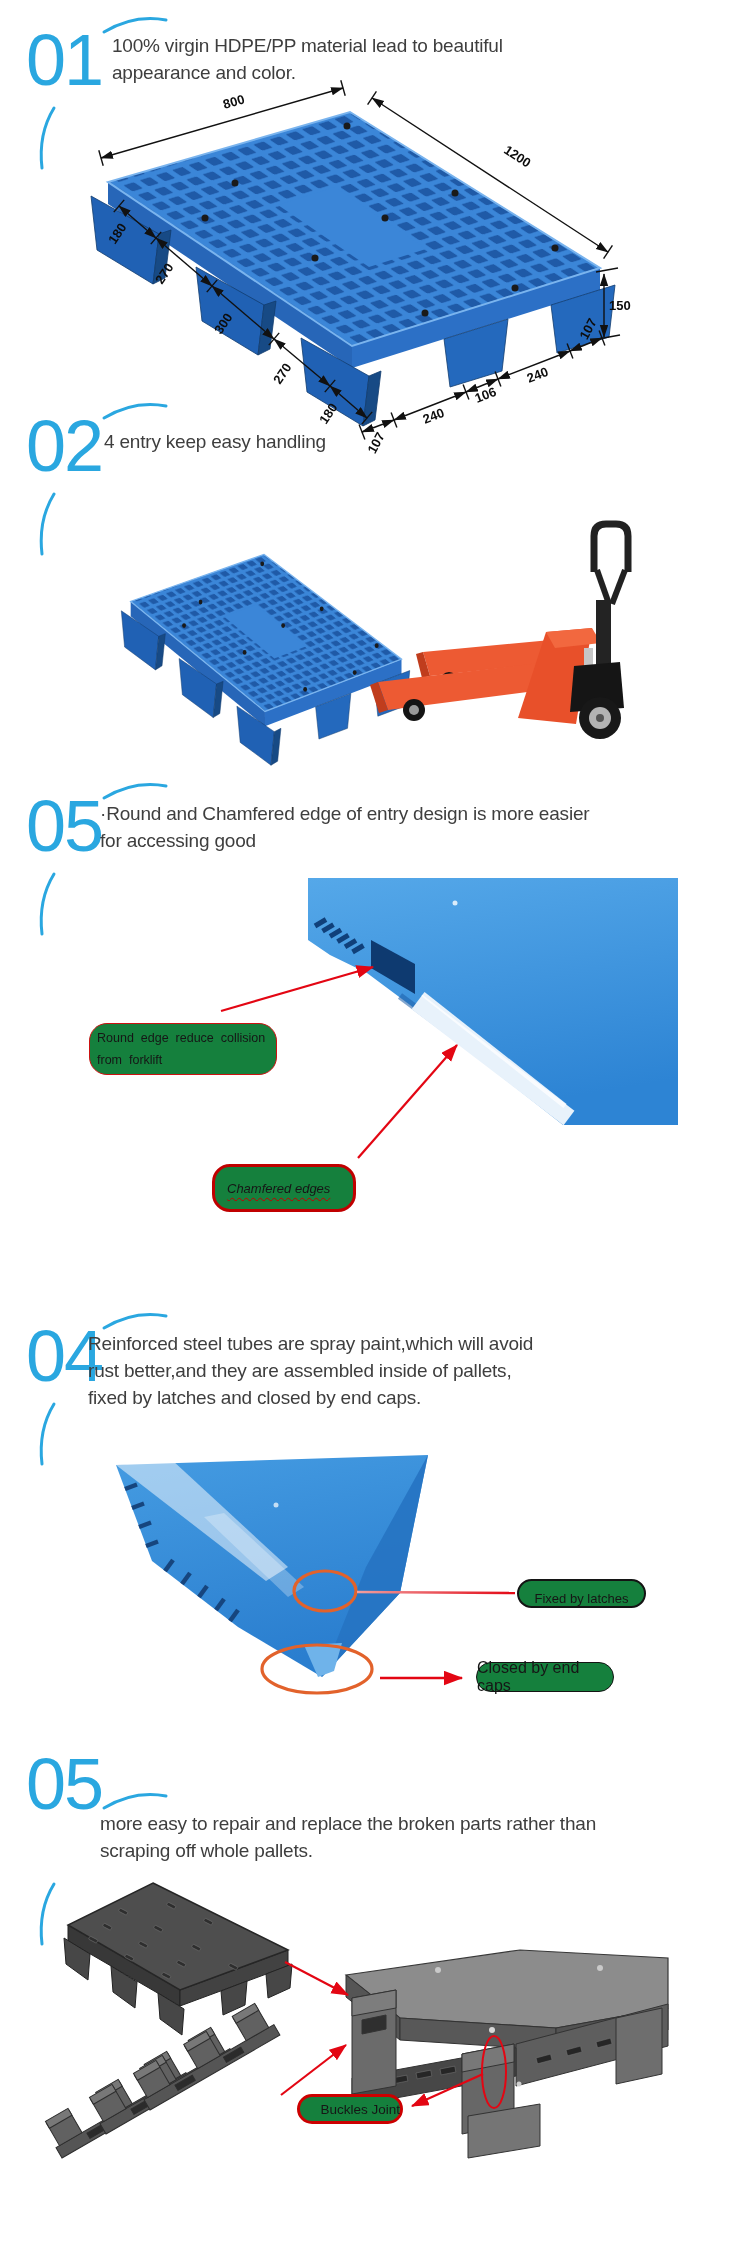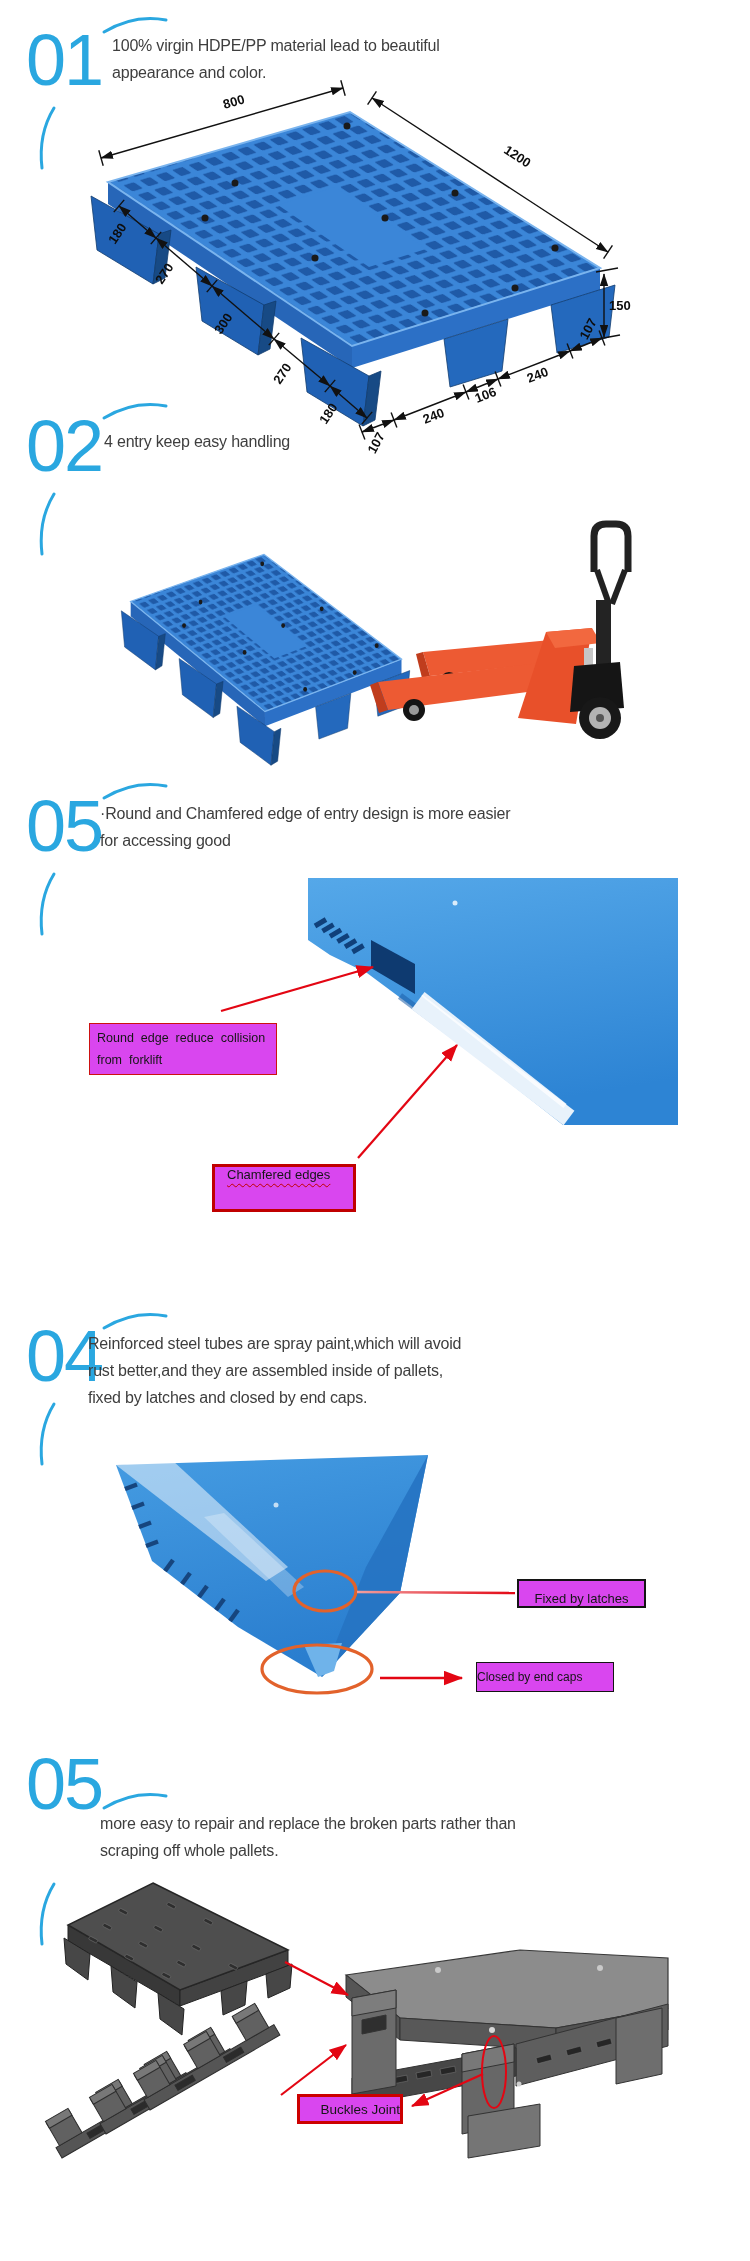--- a/index.html
+++ b/index.html
@@ -1,26 +1,26 @@
 <!DOCTYPE html>
 <html><head>
 <meta charset="utf-8">
 <style>
   html,body{margin:0;padding:0;background:#fff;font-family:"Liberation Sans","DejaVu Sans",sans-serif;}
   .page{position:relative;width:750px;height:2261px;background:#ffffff;overflow:hidden;}
   section{position:absolute;left:0;top:0;width:666px;height:2261px;pointer-events:none;}
   .secnum{position:absolute;font-size:72px;line-height:80px;font-weight:200;color:#2aa7e0;letter-spacing:-2px;}
   svg.abs{position:absolute;overflow:visible;}
   .decor path{stroke:#2aa7e0;stroke-width:3;fill:none;stroke-linecap:round;}
-  .heading{position:absolute;color:#3e3e3e;font-size:16px;line-height:27px;letter-spacing:-0.2px;}
-  .cbox{position:absolute;background:#d946ef;color:#161616;z-index:6;box-sizing:border-box;}
+  .heading{position:absolute;color:#3e3e3e;font-size:19px;line-height:27px;letter-spacing:-0.2px;}
+  .cbox{position:absolute;background:#15803d;color:#161616;z-index:6;box-sizing:border-box;border-radius:18px;}
   .cbox.thin{border:1.5px solid #cc1111;font-size:12.5px;line-height:22px;padding:3px 7px;word-spacing:3.5px;}
-  .cbox.thick{border:3px solid #c00000;font-size:13px;display:flex;align-items:flex-start;padding-left:12px;}
+  .cbox.thick{border:3px solid #c00000;font-size:13px;display:flex;align-items:center;padding-left:12px;font-style:italic;}
   .cbox.blk2{border:2px solid #141414;display:flex;align-items:flex-end;justify-content:center;font-size:13px;}
-  .cbox.blk1{border:1.5px solid #141414;display:flex;align-items:center;justify-content:flex-start;font-size:12px;}
+  .cbox.blk1{border:1.5px solid #141414;display:flex;align-items:center;justify-content:flex-start;font-size:16px;}
   .cbox.redthick{border:3px solid #cc0000;display:flex;align-items:center;justify-content:flex-end;font-size:13.5px;}
   .wavy{text-decoration:underline wavy #c00000 1px;text-underline-offset:4px;}
   .dim path,.dim line{stroke:#111;stroke-width:1.4;fill:none;}
   .dim text{fill:#0d0d0d;font-size:13px;font-weight:bold;stroke:none;font-family:"Liberation Sans","DejaVu Sans",sans-serif;}
 </style>
 </head>
 <body>
 
 <div class="page">
 

